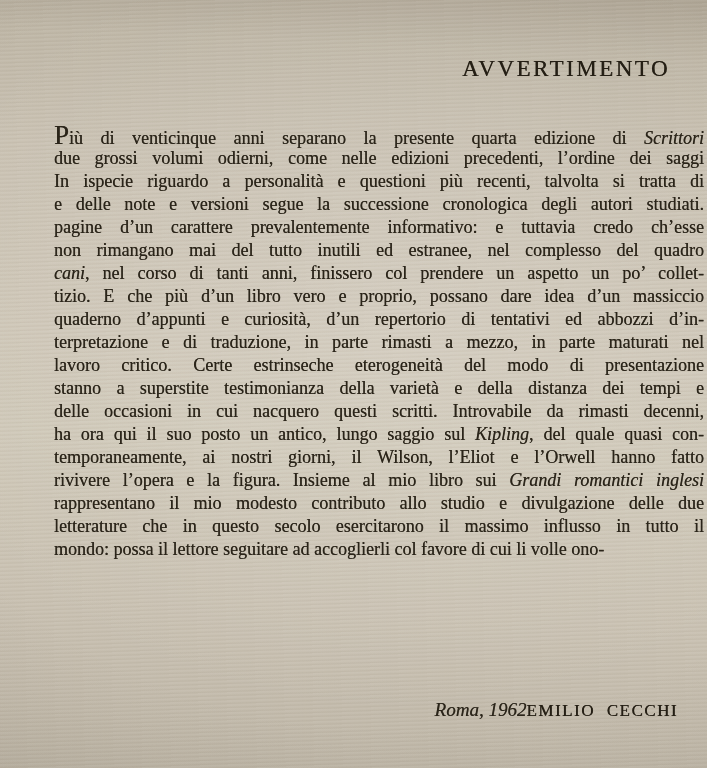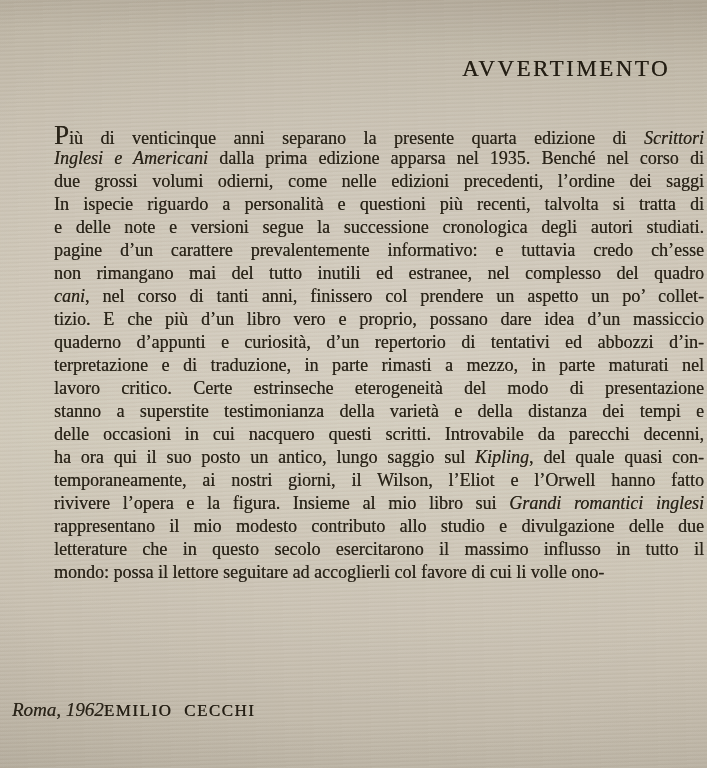--- a/index.html
+++ b/index.html
@@ -54,21 +54,21 @@
     font-size: 27px;
     line-height: 23px;
   }
   .it { font-style: italic; }
   .footer {
     position: absolute;
     top: 699px;
     left: 12px;
     right: 49px;
     display: flex;
-    justify-content: flex-start;
+    justify-content: flex-end;
     align-items: baseline;
   }
   .place-date {
     font-style: italic;
     font-size: 19px;
     color: #2a2419;
     text-shadow: 0.25px 0 0.25px rgba(42,36,25,0.7);
   }
   .author {
     font-size: 17px;
@@ -79,33 +79,32 @@
   }
 </style>
 </head>
 <body>
 
 <div class="page">
   <div class="title">AVVERTIMENTO</div>
 
   <div class="body-text">
       <div class="line"><span>Più di venticinque anni separano la presente quarta edizione di </span><span class="it">Scrittori</span></div>
-      <div class="line"><span class="it">Inglesi e Americani</span><span> dalla prima edizione apparsa nel 1935. Benché nel corso di</span></div>
       <div class="line"><span>due grossi volumi odierni, come nelle edizioni precedenti, l’ordine dei saggi</span></div>
       <div class="line"><span>In ispecie riguardo a personalità e questioni più recenti, talvolta si tratta di</span></div>
       <div class="line"><span>e delle note e versioni segue la successione cronologica degli autori studiati.</span></div>
       <div class="line"><span>pagine d’un carattere prevalentemente informativo: e tuttavia credo ch’esse</span></div>
       <div class="line"><span>non rimangano mai del tutto inutili ed estranee, nel complesso del quadro</span></div>
       <div class="line"><span class="it">cani</span><span>, nel corso di tanti anni, finissero col prendere un aspetto un po’ collet-</span></div>
       <div class="line"><span>tizio. E che più d’un libro vero e proprio, possano dare idea d’un massiccio</span></div>
       <div class="line"><span>quaderno d’appunti e curiosità, d’un repertorio di tentativi ed abbozzi d’in-</span></div>
       <div class="line"><span>terpretazione e di traduzione, in parte rimasti a mezzo, in parte maturati nel</span></div>
       <div class="line"><span>lavoro critico. Certe estrinseche eterogeneità del modo di presentazione</span></div>
       <div class="line"><span>stanno a superstite testimonianza della varietà e della distanza dei tempi e</span></div>
-      <div class="line"><span>delle occasioni in cui nacquero questi scritti. Introvabile da parecchi decenni,</span></div>
+      <div class="line"><span>delle occasioni in cui nacquero questi scritti. Introvabile da rimasti decenni,</span></div>
       <div class="line"><span>ha ora qui il suo posto un antico, lungo saggio sul </span><span class="it">Kipling</span><span>, del quale quasi con-</span></div>
       <div class="line"><span>temporaneamente, ai nostri giorni, il Wilson, l’Eliot e l’Orwell hanno fatto</span></div>
       <div class="line"><span>rivivere l’opera e la figura. Insieme al mio libro sui </span><span class="it">Grandi romantici inglesi</span></div>
       <div class="line"><span>rappresentano il mio modesto contributo allo studio e divulgazione delle due</span></div>
       <div class="line"><span>letterature che in questo secolo esercitarono il massimo  influsso in tutto il</span></div>
       <div class="line"><span>mondo: possa il lettore seguitare ad accoglierli col favore di cui li volle ono-</span></div>
     </div>
 
   <div class="footer">
     <span class="place-date">Roma, 1962</span>

